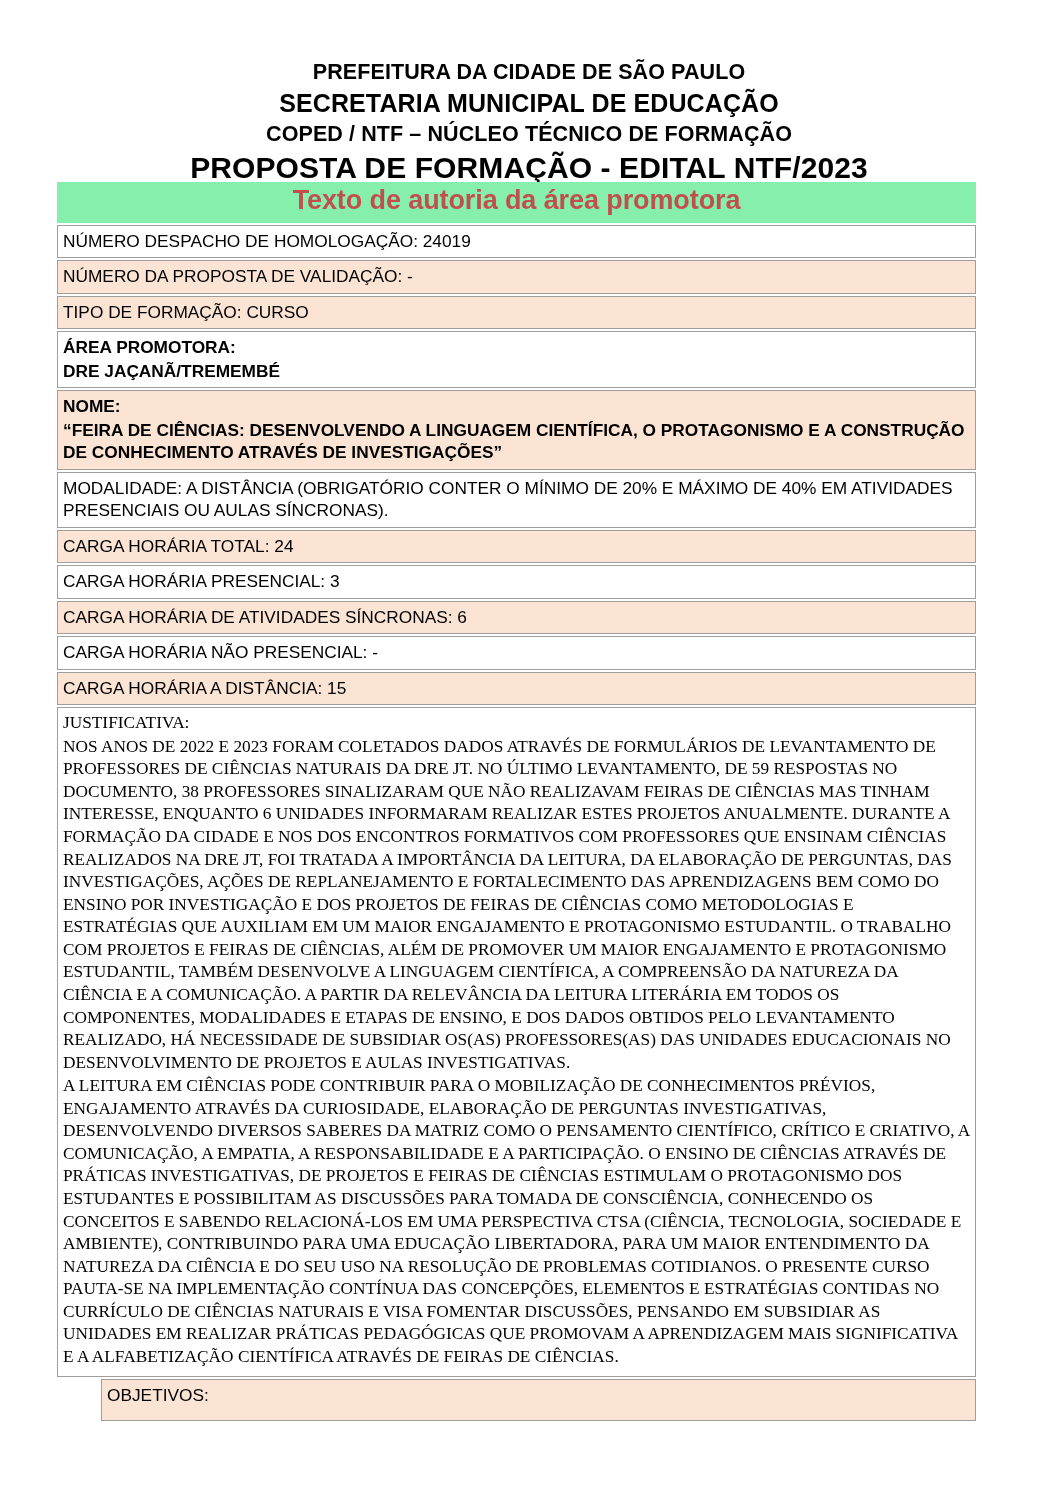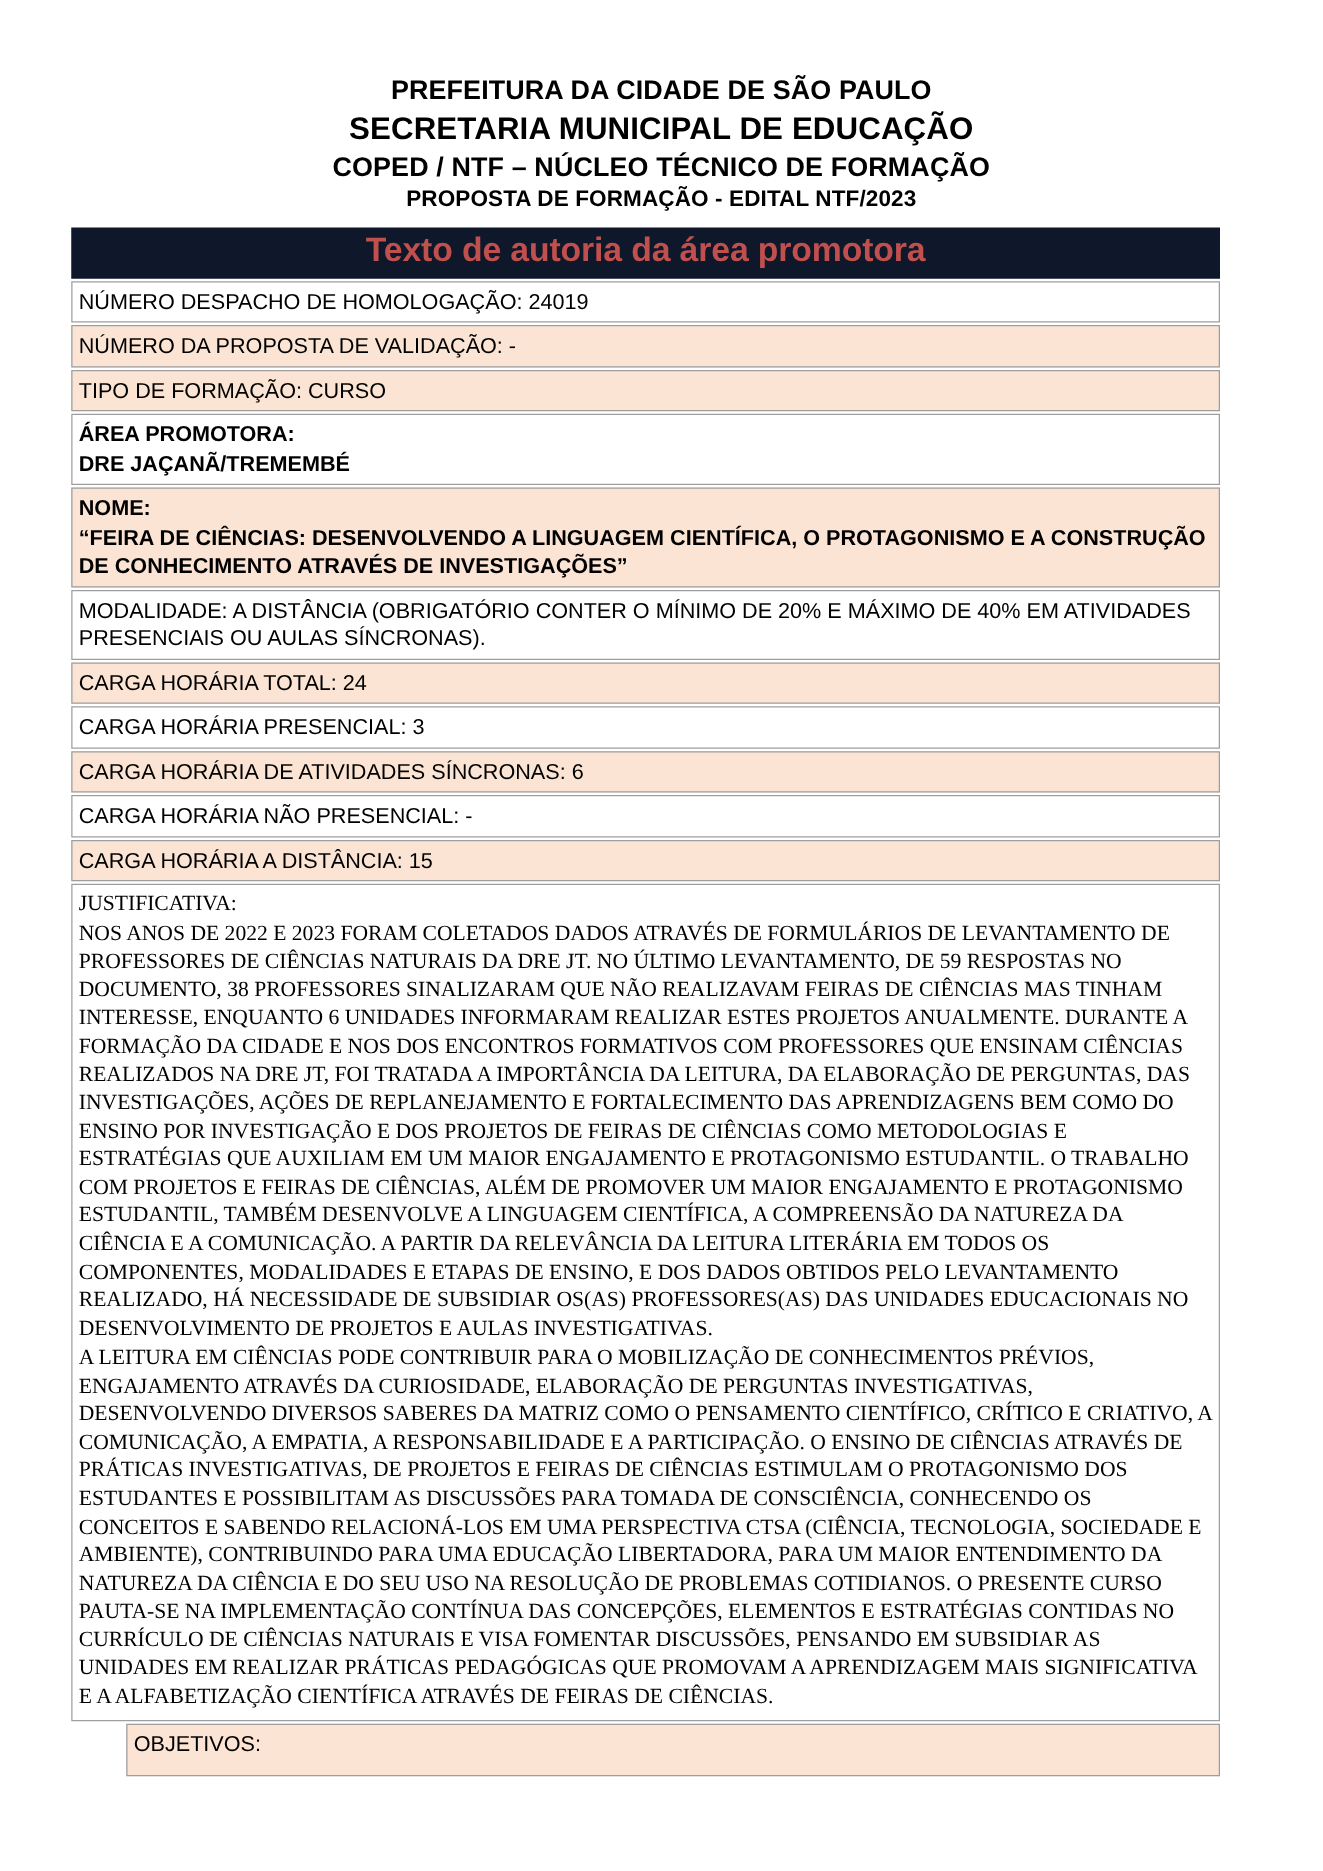--- a/index.html
+++ b/index.html
@@ -30,21 +30,21 @@
   }
   .doc-header .hline {
     font-weight: bold;
     letter-spacing: 0.1px;
     color: #000;
     line-height: 1.33;
   }
   .doc-header .h1 { font-size: 21.5px; }
   .doc-header .h2 { font-size: 25px; }
   .doc-header .h3 { font-size: 21.5px; }
-  .doc-header .h4 { font-size: 18px; }
+  .doc-header .h4 { font-size: 30px; }
 
   
   .table-wrap {
     position: absolute;
     left: 57px;
     top: 182px;
     width: 919px;
   }
   .row {
     box-sizing: border-box;
@@ -54,21 +54,21 @@
     padding: 4px 5px 5px 5px;
     font-size: 17.3px;
     line-height: 1.30;
     color: #000;
     background: #ffffff;
   }
   .row:first-child { margin-top: 0; }
   .row.shaded { background: #FBE4D4; }
   .row.banner {
     text-align: center;
-    background: #0f172a;
+    background: #86efac;
     border: none;
     padding: 2px 0 6px 0;
   }
   .banner-text {
     color: #C0504D;
     font-weight: bold;
     font-size: 27px;
     line-height: 1.22;
     letter-spacing: -0.1px;
   }

